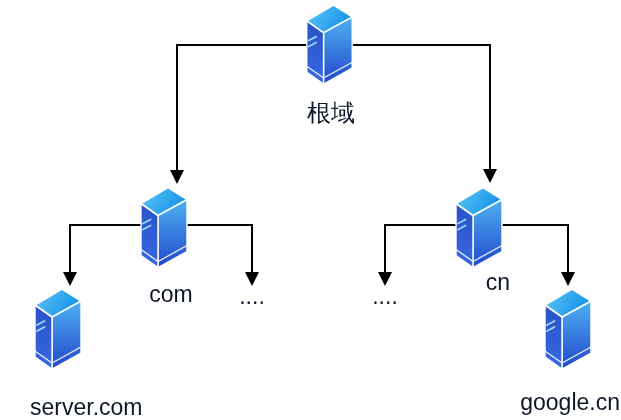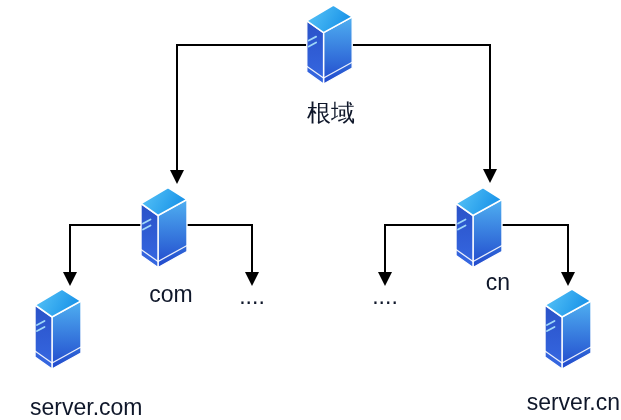--- a/index.html
+++ b/index.html
@@ -96,15 +96,15 @@
   <span class="lbl center" style="left:171px; top:283px;">com</span>
 
   <span class="lbl center" style="left:252px; top:285px;">....</span>
 
   <span class="lbl center" style="left:385px; top:285px;">....</span>
 
   <span class="lbl center" style="left:477px; top:271px;margin-left:21px;">cn</span>
 
   <span class="lbl" style="left:2px; top:396px;margin-left:28px;">server.com</span>
 
-  <span class="lbl" style="right:1px; top:391px;">server.cn</span>
+  <span class="lbl" style="right:1px; top:391px;">google.cn</span>
 
 </div>
 
 </body></html>

